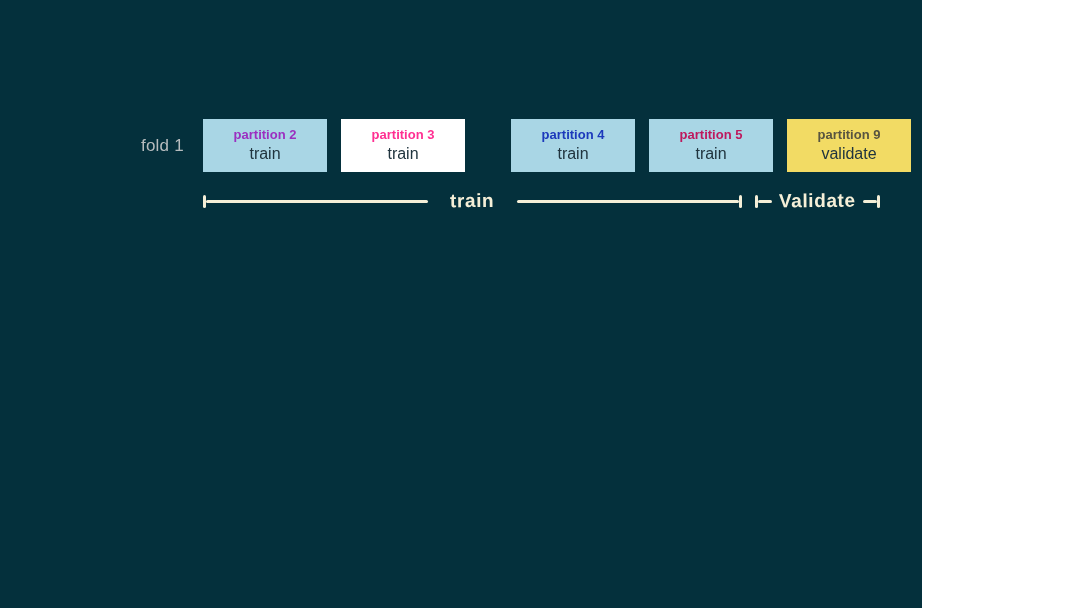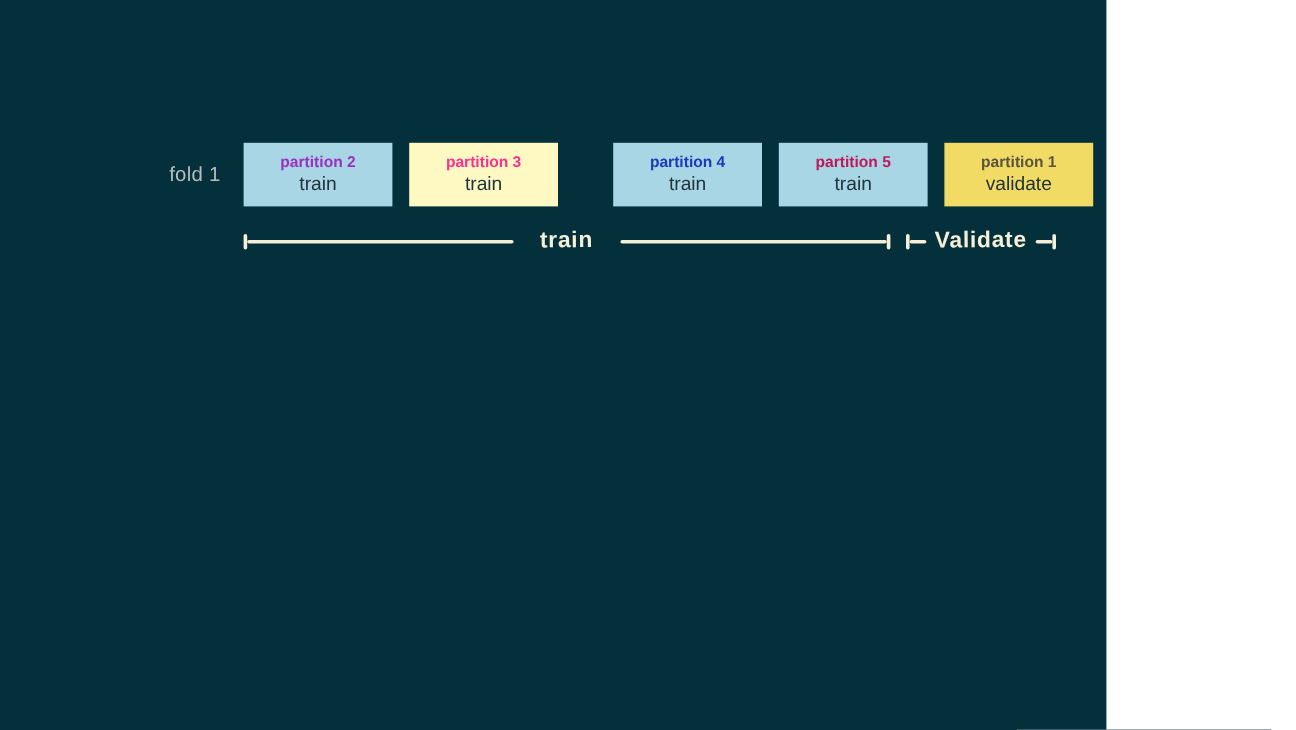--- a/index.html
+++ b/index.html
@@ -98,37 +98,37 @@
 
   <div class="fold-label" style="color: rgb(183, 188, 190);">fold 1</div>
 
   <div class="partitions-row">
 
     <div class="pbox" style="background: rgb(169, 214, 229);">
       <div class="pname" style="color: rgb(155, 47, 192);">partition 2</div>
       <div class="prole" style="color: rgb(32, 52, 62);">train</div>
     </div>
 
-    <div class="pbox" style="background: #fef9c3;">
+    <div class="pbox" style="background: #ffffff;">
       <div class="pname" style="color: rgb(255, 47, 146);">partition 3</div>
       <div class="prole" style="color: rgb(32, 52, 62);">train</div>
     </div>
 
     <div class="pbox" style="background: rgb(169, 214, 229); margin-left: 32px;">
       <div class="pname" style="color: rgb(28, 57, 187);">partition 4</div>
       <div class="prole" style="color: rgb(32, 52, 62);">train</div>
     </div>
 
     <div class="pbox" style="background: rgb(169, 214, 229);">
       <div class="pname" style="color: #be185d;">partition 5</div>
       <div class="prole" style="color: rgb(32, 52, 62);">train</div>
     </div>
 
     <div class="pbox" style="background: rgb(242, 219, 100);">
-      <div class="pname" style="color: rgb(88, 84, 64);">partition 1</div>
+      <div class="pname" style="color: rgb(88, 84, 64);">partition 9</div>
       <div class="prole" style="color: rgb(32, 52, 62);">validate</div>
     </div>
 
   </div>
 
   <div class="bracket bracket-train">
     <div class="tick" style="background: rgb(245, 239, 216);"></div>
     <div class="hline" style="background: rgb(245, 239, 216);"></div>
     <div class="bracket-label" style="color: rgb(245, 239, 216);">train</div>
     <div class="hline" style="background: rgb(245, 239, 216);"></div>

